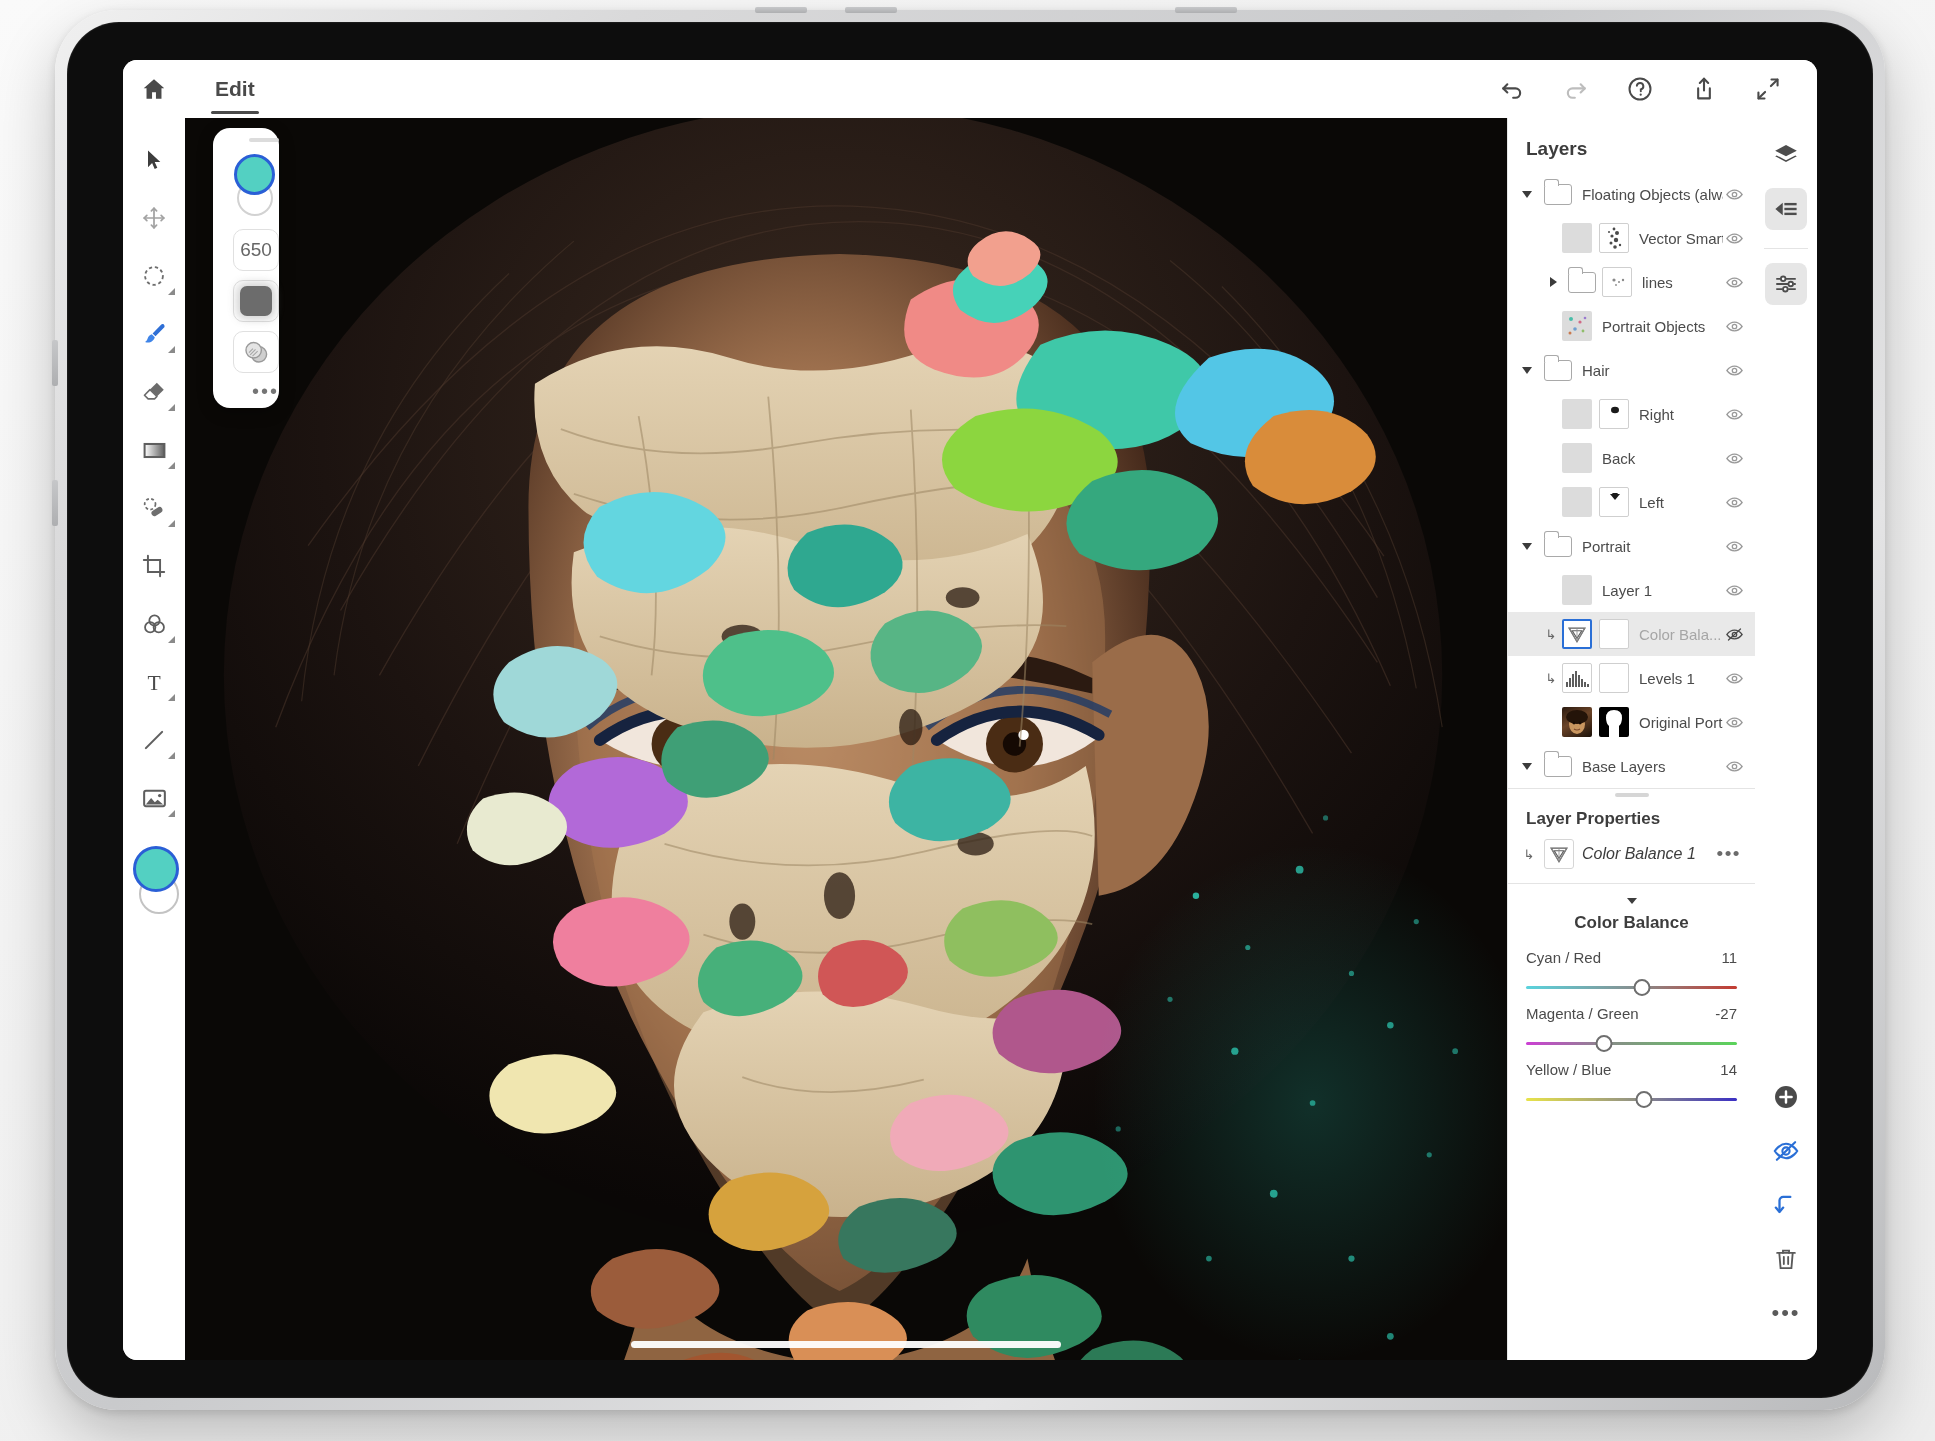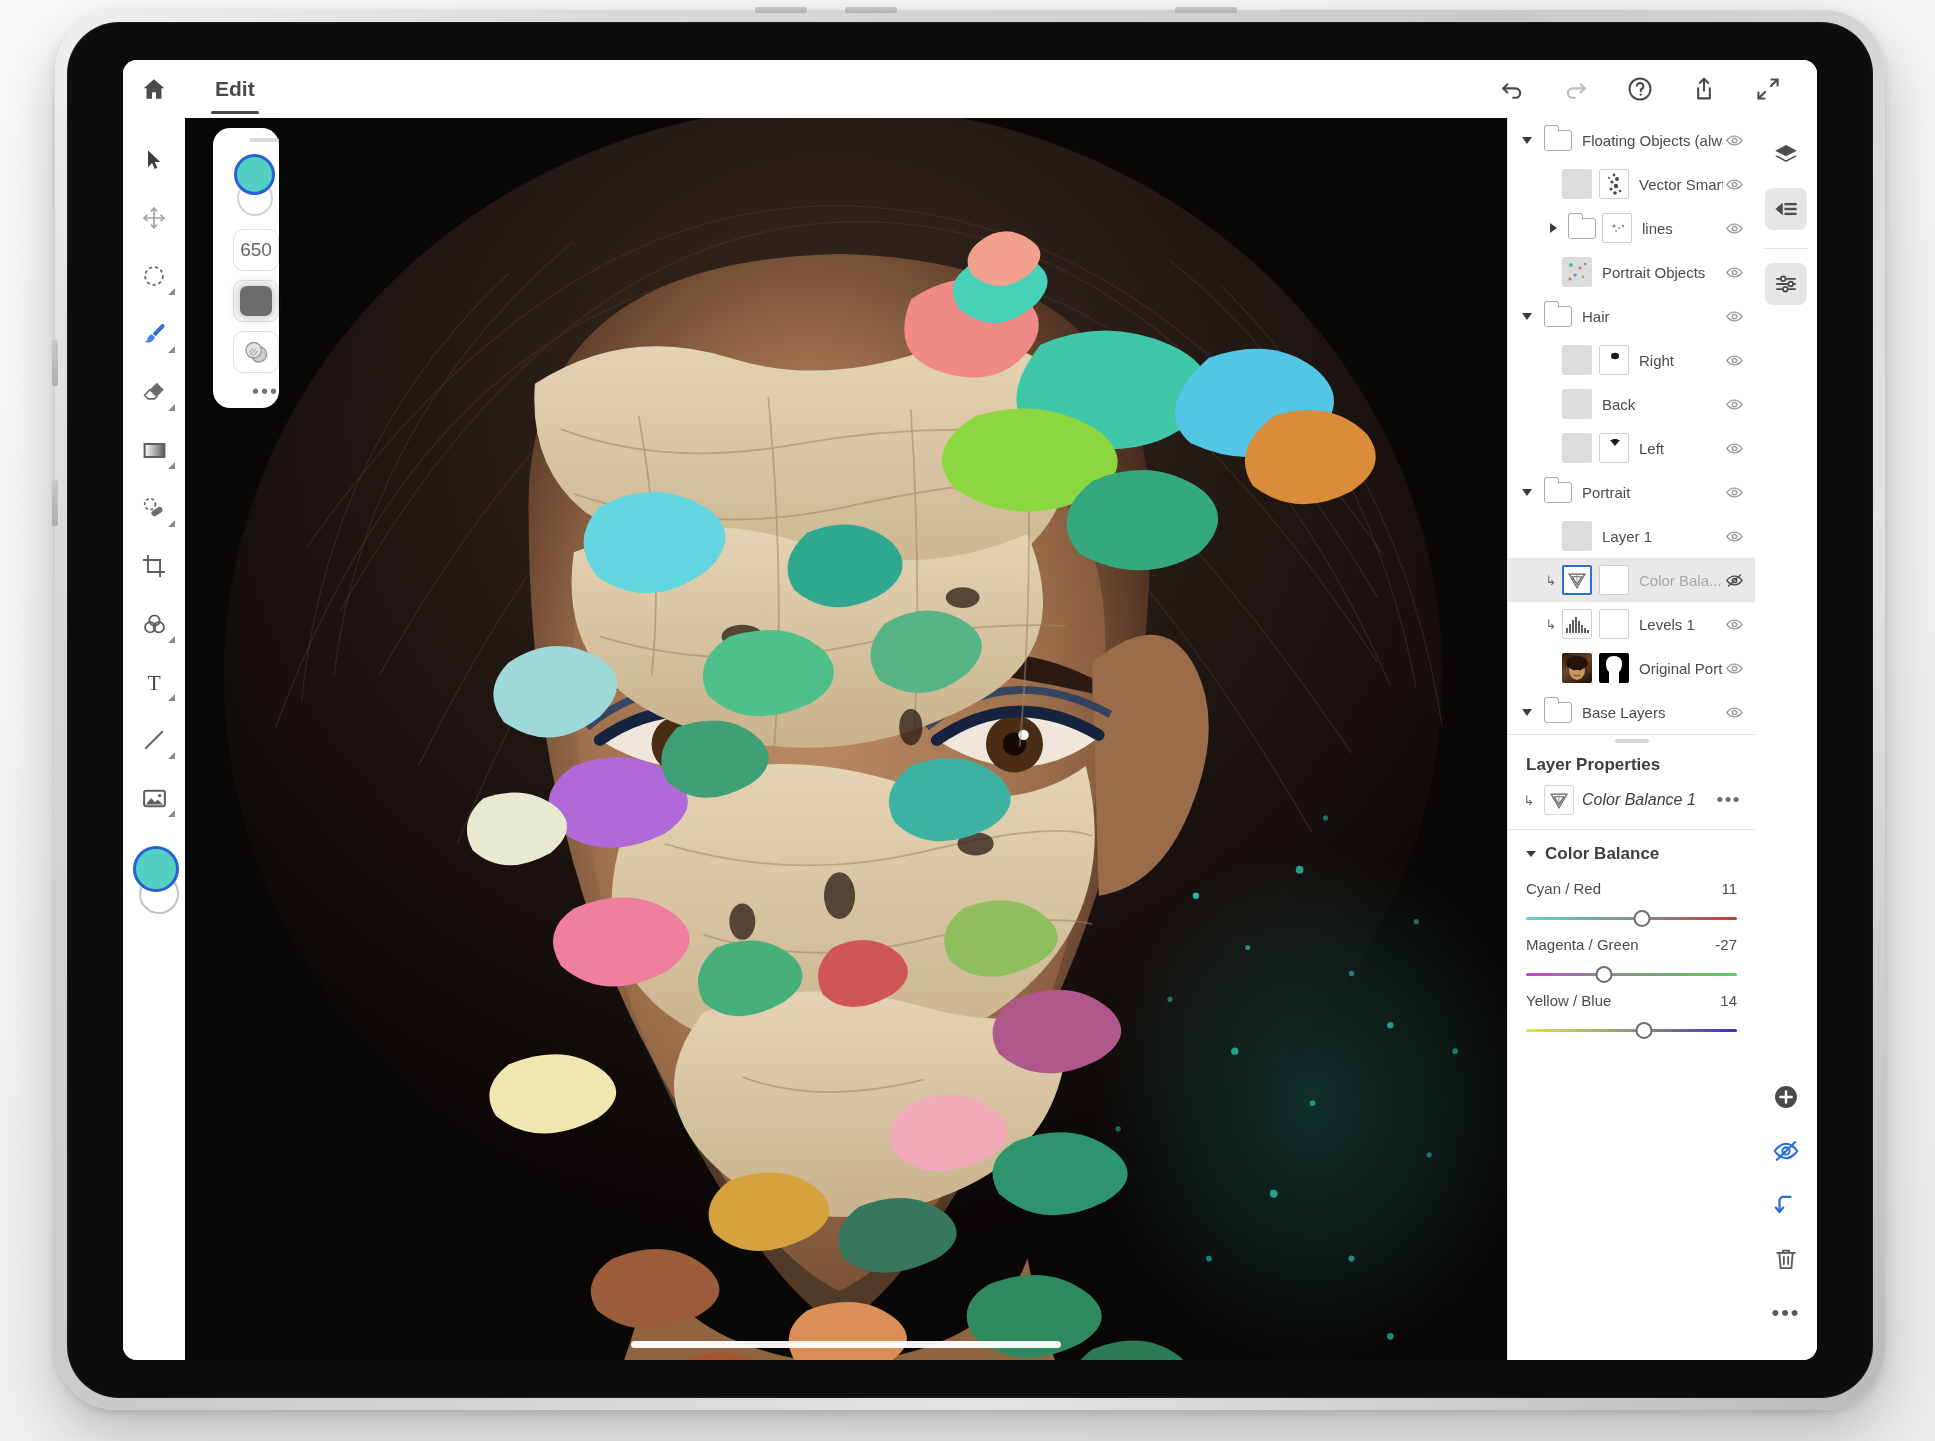--- a/index.html
+++ b/index.html
@@ -102,21 +102,21 @@
   .clipmark { width:14px; flex:0 0 14px; font-size:13px; color:#666; text-align:center; }
 
   .panel-divider { height:1px; background:#e4e4e4; }
   .drag-handle { height:12px; display:flex; align-items:center; justify-content:center; }
   .drag-handle i { display:block; width:34px; height:4px; border-radius:2px; background:#d6d6d6; }
   .props-head { font-size:17px; font-weight:700; color:#3d3d3d; padding:8px 18px 6px; }
   .props-row { display:flex; align-items:center; padding:4px 14px 14px; gap:8px; }
   .props-name { font-size:16px; color:#3d3d3d; flex:1;font-style:italic; }
   .props-dots { font-size:19px; color:#6b6b6b; letter-spacing:1.5px; }
   .adj-head { display:flex; align-items:center; gap:9px; padding:14px 18px 8px;
-    font-size:17px; font-weight:700; color:#3d3d3d; }
+    font-size:17px; font-weight:700; color:#3d3d3d;flex-direction:column; }
   .chev-d { width:0;height:0;border-left:5px solid transparent;border-right:5px solid transparent;border-top:6px solid #3d3d3d; }
   .slider-block { padding:8px 18px 2px; }
   .slider-lab { display:flex; justify-content:space-between; font-size:15px; color:#4b4b4b; margin-bottom:13px; }
   .track { position:relative; height:16px; }
   .track .bar { position:absolute; top:7px; left:0; right:0; height:2.5px; border-radius:2px; }
   .knob { position:absolute; top:0; width:17px; height:17px; border-radius:50%;
     background:#fff; border:2px solid #6e6e6e; transform:translateX(-50%); }
 
   
   .iconrail { position:absolute; right:0; top:58px; bottom:0; width:62px; background:#fff;
@@ -464,20 +464,21 @@
           </div>
           <div class="fp-dots">
             <span>•••</span>
           </div>
         </div>
 
         <div class="home-indicator"></div>
       </div>
 
       <div class="rightpanel">
+        <div class="rp-title">Layers</div>
         <div class="layers-list" id="layers-list">
             <div class="lrow" style="padding-left: 10px;">
               <div class="disc">
                 <i class="tri-d"></i>
               </div>
               <div style="width:8px"></div>
               <div class="folder"></div>
               <div class="lname">Floating Objects (alway...</div>
               <div class="eye">
                 <svg width="19" height="19" viewBox="0 0 24 24" fill="none" stroke="#9a9a9a" stroke-width="1.6">

